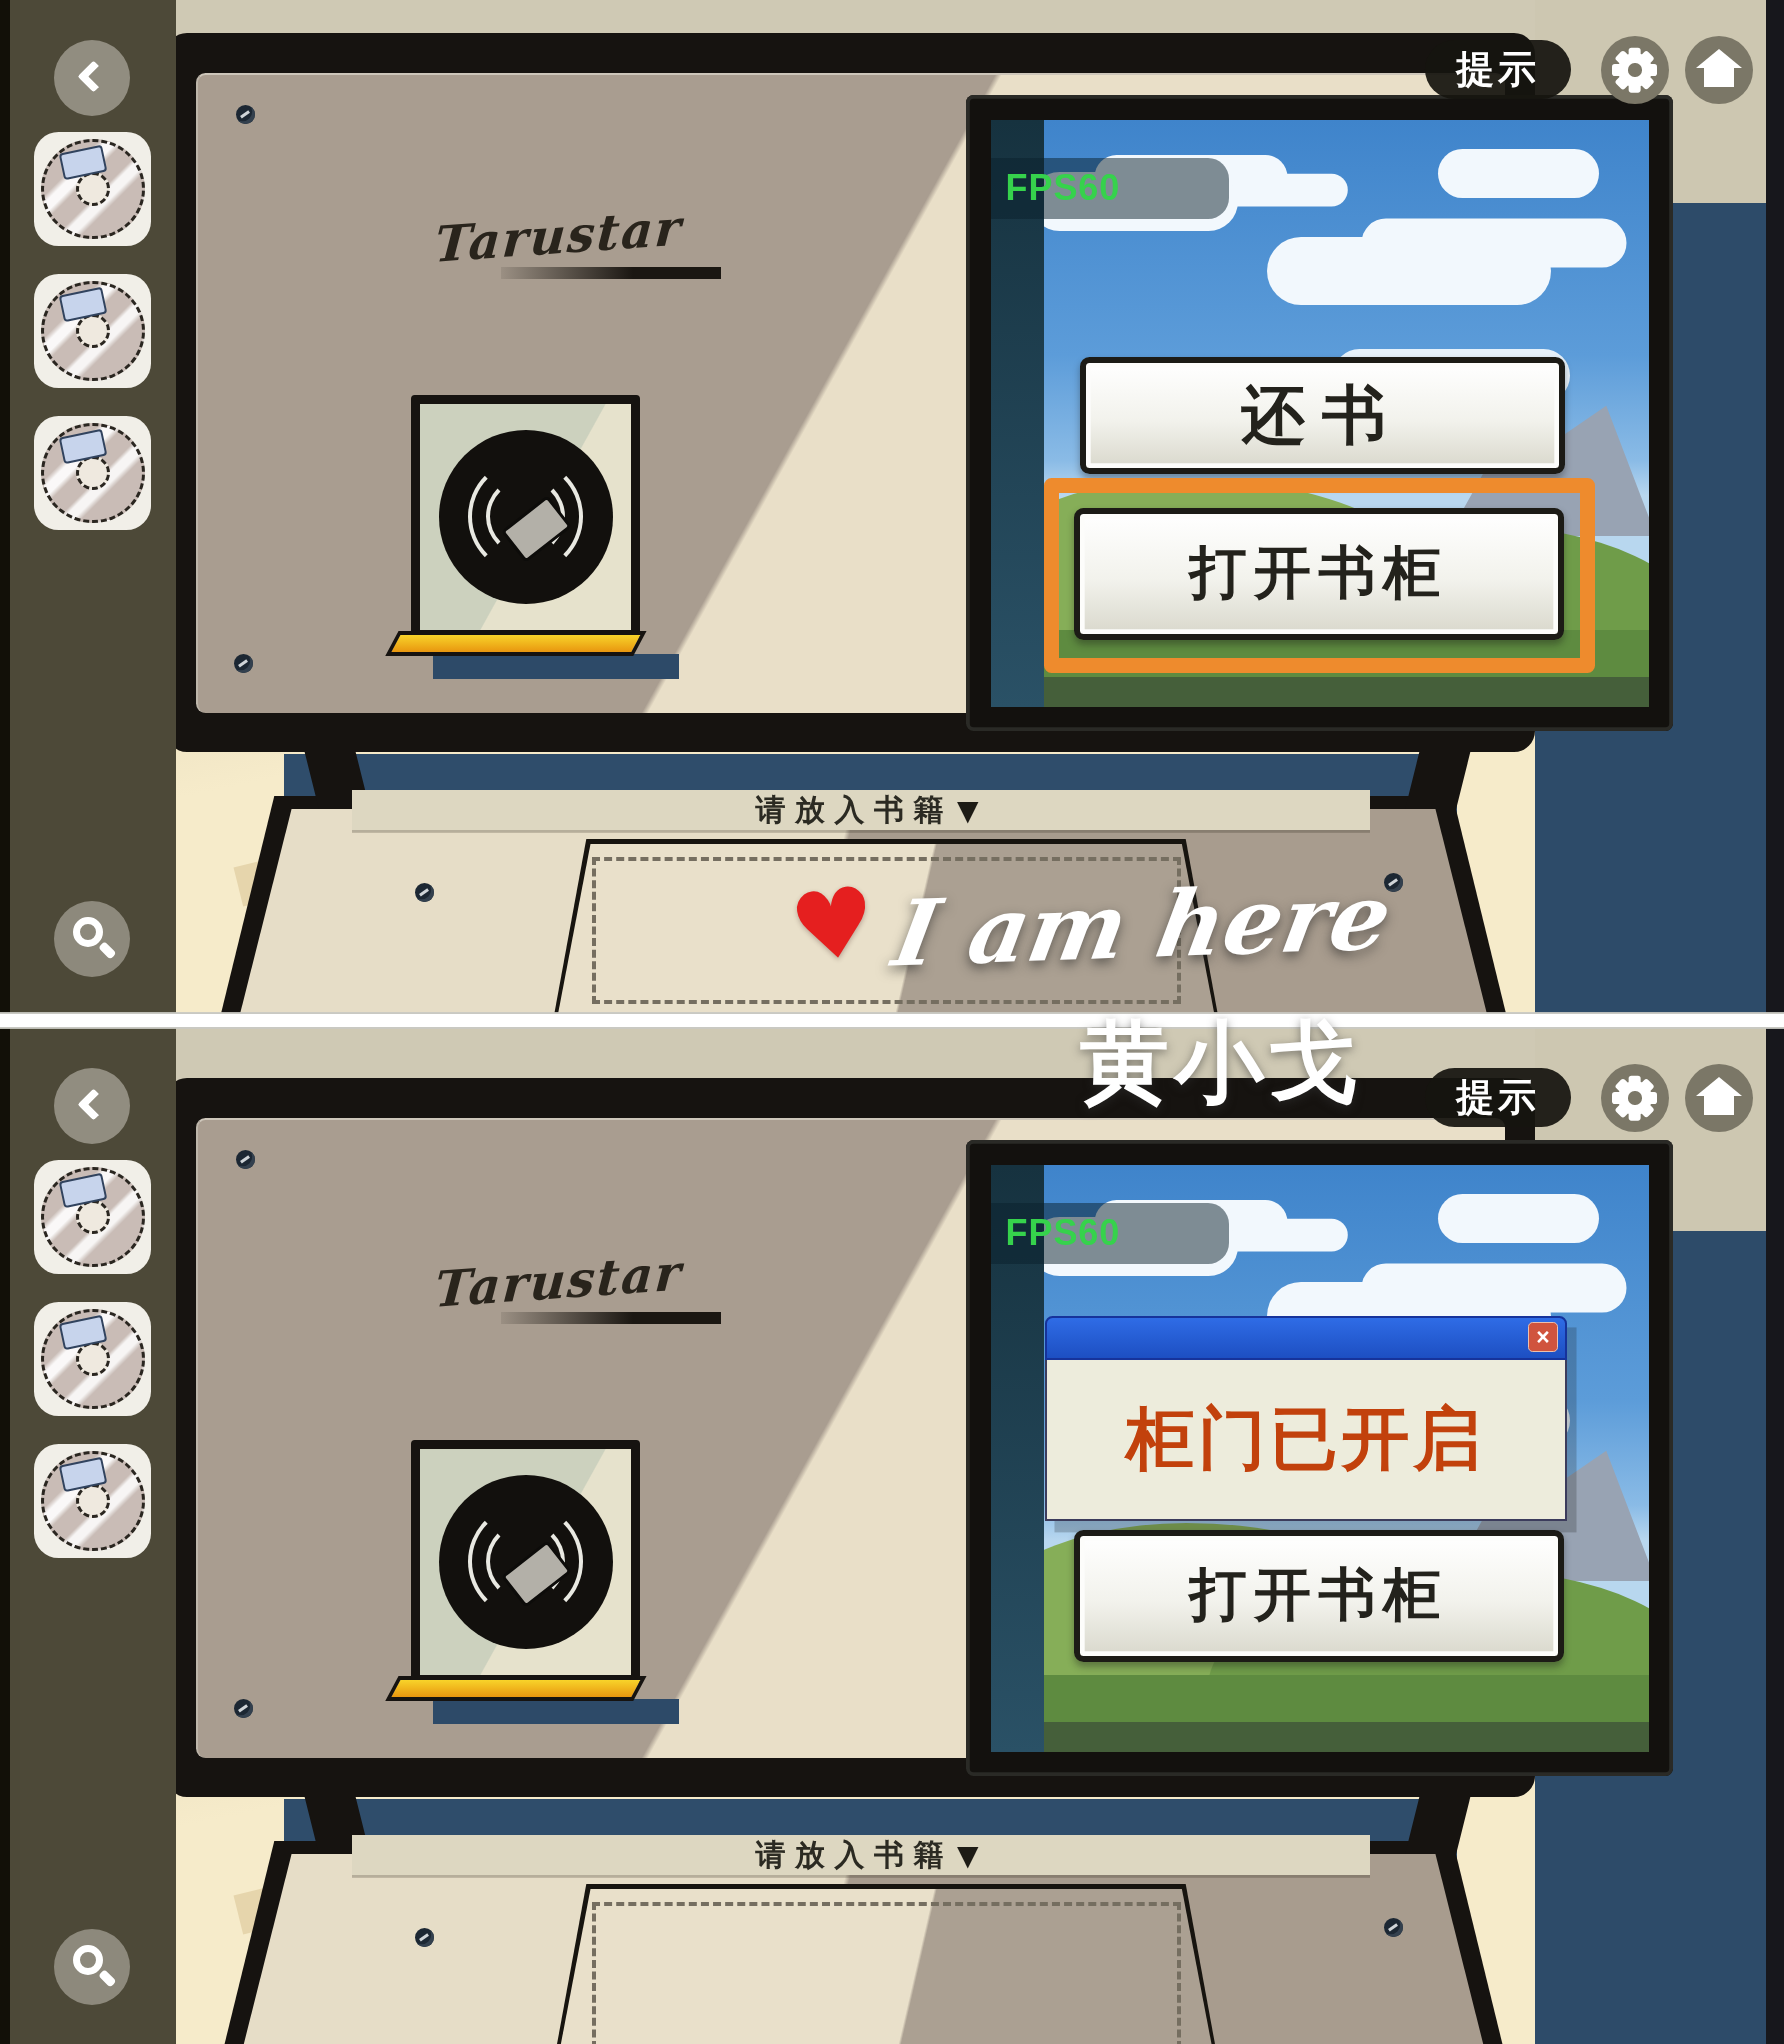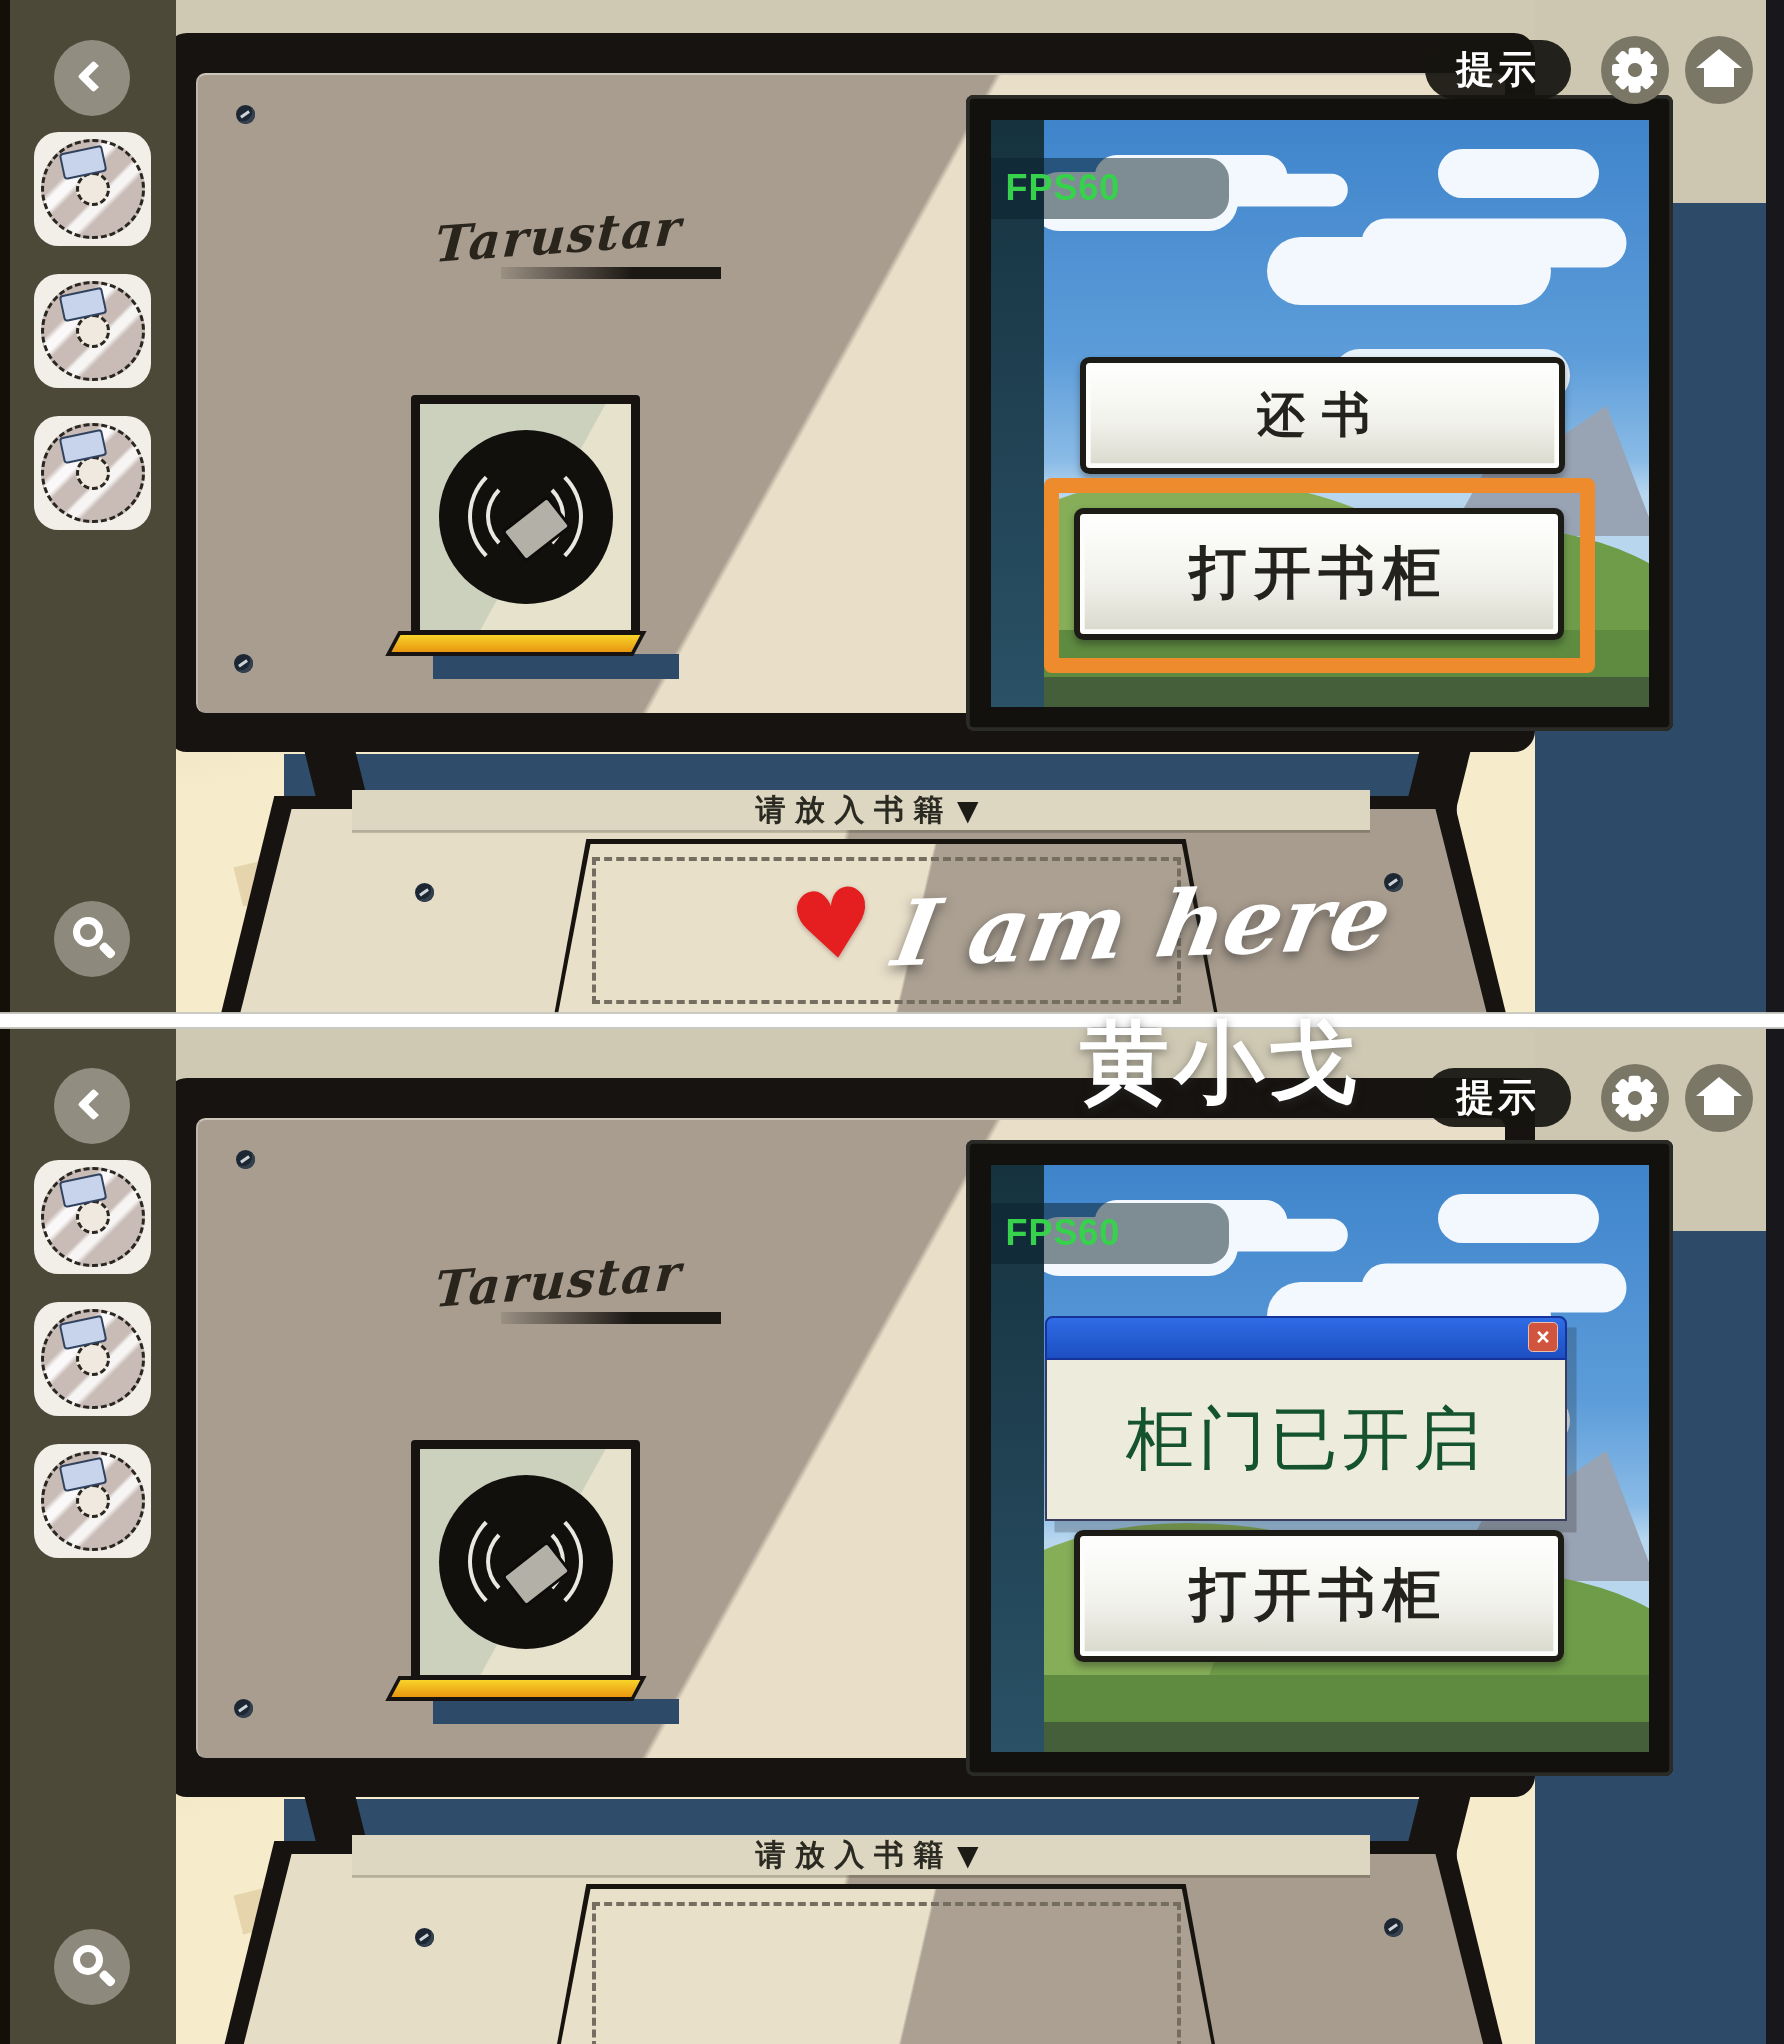--- a/index.html
+++ b/index.html
@@ -123,36 +123,36 @@
                 background:linear-gradient(180deg,#16323f,#2a5166); }
   .fps-tab { position:absolute; left:0; top:38px; width:238px; height:61px; background:rgba(10,32,44,.5);
              border-radius:0 21px 21px 0; z-index:7; display:flex; align-items:center; padding-left:15px; }
   .fps { color:#36d24c; font-size:36px; font-weight:bold; letter-spacing:0.9px; }
 
   .gbtn { position:absolute; z-index:12; border:6.6px solid #1c1b16; border-radius:9.5px;
           background:linear-gradient(180deg,#ffffff 0%,#f2f2ec 55%,#d9d8cc 100%);
           box-shadow:inset 0 0 0 4.7px #fdfdfb, 0 4.7px 7.6px rgba(20,20,20,.35);
           color:#23221c; font-weight:bold; display:flex; align-items:center; justify-content:center;
           font-family:"Liberation Sans",sans-serif; cursor:pointer; }
-  .gbtn-return { left:89px; top:237px; width:485px; height:117px; font-size:48px; letter-spacing:17px; }
+  .gbtn-return { left:89px; top:237px; width:485px; height:117px; font-size:64px; letter-spacing:17px; }
   .gbtn-open   { left:83px; top:388px; width:490px; height:132px; font-size:57px; letter-spacing:7.6px; }
   .orange-box  { position:absolute; left:53px; top:358px; width:551px; height:195px; z-index:15;
                  border:15px solid #ee8b2d; border-radius:7.6px; }
   .gbtn-open-b { left:83px; top:365px; width:490px; height:132px; font-size:57px; letter-spacing:7.6px; }
 
   .dialog { position:absolute; left:54px; top:151px; width:522px; z-index:20;
             box-shadow:9.5px 11.4px 0 rgba(25,25,25,.22); }
   .dlg-title { position:relative; height:44px; background:linear-gradient(180deg,#2f6ce6,#1d4fc2);
                border:2.8px solid #16339b; border-radius:7.6px 7.6px 0 0; }
   .dlg-close { position:absolute; right:6.6px; top:4.7px; width:30px; height:30px; background:#d0543e;
                border:1.9px solid #ecc0ae; border-radius:4.7px; color:#fff; font-size:23px; font-weight:bold;
                display:flex; align-items:center; justify-content:center; cursor:pointer; line-height:1; }
   .dlg-body { height:161px; background:#edecdc; border:2.8px solid #3c3c5c; border-top:none;
               display:flex; align-items:center; justify-content:center; }
-  .dlg-msg { font-size:68px; font-weight:normal; color:#14532d; letter-spacing:3.8px; }
+  .dlg-msg { font-size:68px; font-weight:bold; color:#c2410c; letter-spacing:3.8px; }
 
   
   .neck-blue { position:absolute; left:284px; top:721px; width:1173px; height:74px; background:#2f4d6b; z-index:1; }
   .post { position:absolute; top:717px; width:51px; height:95px; background:#161310; z-index:3; }
   .p-l { left:316px; transform:skewX(14deg); } .p-r { left:1408px; transform:skewX(-14deg); }
   .tray-black { position:absolute; left:216px; top:763px; width:1295px; height:238px; background:#161310; z-index:2;
                 clip-path:polygon(4.5% 0,95.5% 0,100% 100%,0 100%); }
   .tray-face { position:absolute; left:235px; top:776px; width:1257px; height:225px; z-index:3;
                clip-path:polygon(4.5% 0,95.5% 0,100% 100%,0 100%);
                background:linear-gradient(103deg,#e6ddc7 47%,#a89c8e 47.4%); }

